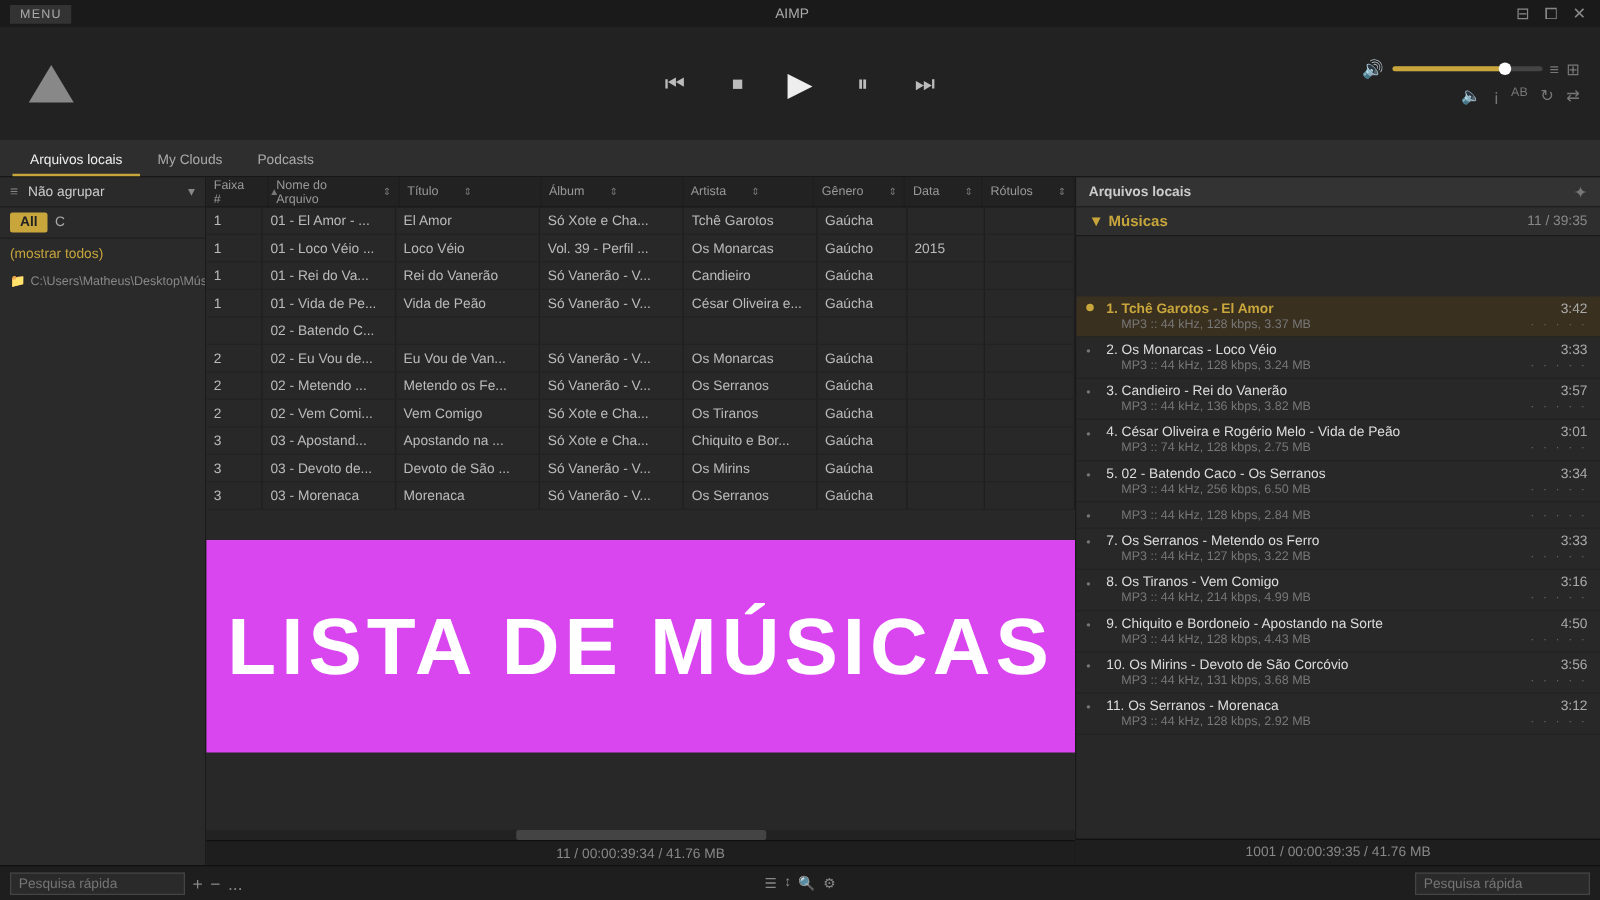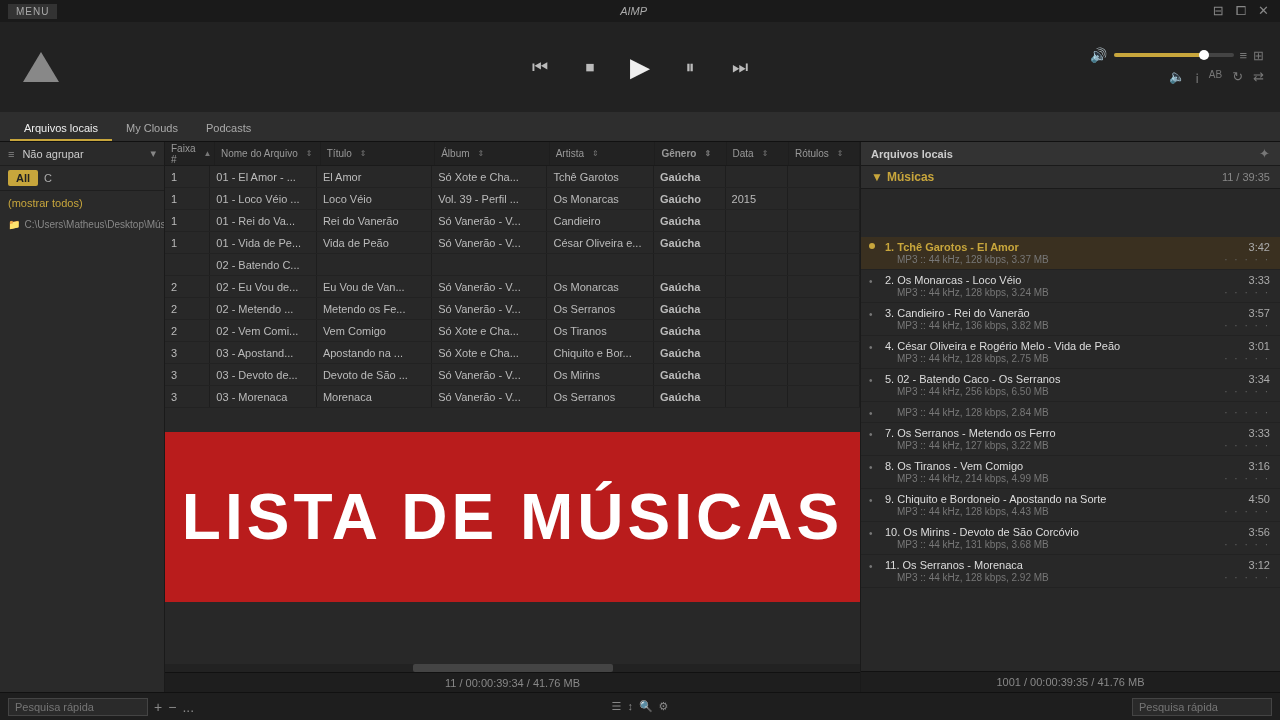--- a/index.html
+++ b/index.html
@@ -25,21 +25,21 @@
     .top-bar-left { display: flex; align-items: center; gap: 6px; }
     .menu-btn {
       background: #333;
       color: #aaa;
       border: none;
       padding: 2px 8px;
       font-size: 10px;
       cursor: pointer;
       letter-spacing: 1px;
     }
-    .top-bar-title { color: #aaa; font-size: 11px; font-style: italic; }
+    .top-bar-title { color: #aaa; font-size: 11px; }
     .top-bar-right { display: flex; gap: 6px; }
     .top-bar-right span { color: #888; font-size: 13px; cursor: pointer; padding: 0 3px; }
 
     
     .player-bar {
       height: 90px;
       background: #222;
       display: flex;
       flex-direction: column;
       align-items: center;
@@ -228,31 +228,31 @@
       border-bottom: 1px solid #1a1a1a;
       height: 24px;
       align-items: center;
     }
     .th {
       padding: 0 6px;
       color: #999;
       font-size: 10px;
       display: flex;
       align-items: center;
-      gap: 8px;
+      gap: 20px;
       border-right: 1px solid #1e1e1e;
       height: 100%;
     }
     .th-sort { color: #777; font-size: 8px; }
     .col-faixa { width: 50px; }
     .col-nome { width: 120px; }
     .col-titulo { width: 130px; }
     .col-album { width: 130px; }
     .col-artista { width: 120px; }
-    .col-genero { width: 80px; font-weight: bold; }
+    .col-genero { width: 80px; }
     .col-data { width: 70px; }
     .col-rotulos { width: 80px; }
 
     .table-body {
       overflow-y: auto;
       flex: 1;
     }
     .table-body::-webkit-scrollbar { width: 6px; }
     .table-body::-webkit-scrollbar-track { background: #222; }
     .table-body::-webkit-scrollbar-thumb { background: #444; }
@@ -276,21 +276,21 @@
       align-items: center;
     }
 
     
     .overlay {
       position: absolute;
       left: 0;
       top: 290px;
       width: 100%;
       height: 170px;
-      background: #b91c1c;
+      background: #d946ef;
       display: flex;
       align-items: center;
       justify-content: center;
       z-index: 10;
     }
     .overlay-text {
       color: #fff;
       font-size: 64px;
       font-weight: 900;
       font-family: Arial Black, Arial, sans-serif;
@@ -747,21 +747,21 @@
             <span class="right-item-dots">· · · · ·</span>
           </div>
         </div>
         <div class="right-item">
           <span class="bullet">•</span>
           <div class="right-item-title">
             <span class="right-item-name">4. César Oliveira e Rogério Melo - Vida de Peão</span>
             <span class="right-item-duration">3:01</span>
           </div>
           <div class="right-item-dot-row">
-            <span class="right-item-meta">MP3 :: 44 kHz, 128 kbps, 2.75 MB</span>
+            <span class="right-item-meta">MP3 :: 74 kHz, 128 kbps, 2.75 MB</span>
             <span class="right-item-dots">· · · · ·</span>
           </div>
         </div>
         <div class="right-item">
           <span class="bullet">•</span>
           <div class="right-item-title">
             <span class="right-item-name">5. 02 - Batendo Caco - Os Serranos</span>
             <span class="right-item-duration">3:34</span>
           </div>
           <div class="right-item-dot-row">

